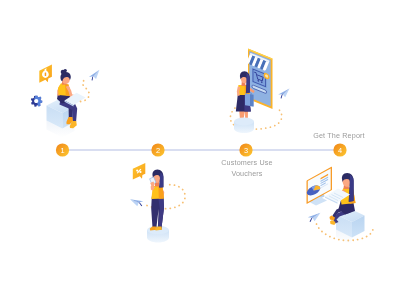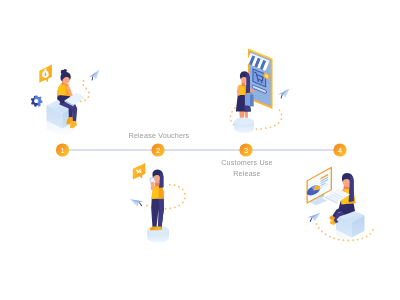--- a/index.html
+++ b/index.html
@@ -333,16 +333,16 @@
       <g>
         <circle cx="246" cy="150" r="6.6" fill="url(#gradStep)"></circle>
         <text x="246" y="152.6" text-anchor="middle" font-size="7.4" fill="#ffffff" font-family="&quot;Liberation Sans&quot;,sans-serif">3</text>
       </g>
       <g>
         <circle cx="340" cy="150" r="6.6" fill="url(#gradStep)"></circle>
         <text x="340" y="152.6" text-anchor="middle" font-size="7.4" fill="#ffffff" font-family="&quot;Liberation Sans&quot;,sans-serif">4</text>
       </g>
     </svg>
 
-  <div class="steptxt" style="left:118px;top:131px;width:82px;">Release Vouchers</div>
   <div class="steptxt" style="left:206px;top:158px;width:82px;">Customers Use
-Release</div>
+Vouchers</div>
+  <div class="steptxt" style="left:298px;top:131px;width:82px;">Get The Report</div>
 </div>
 
 </body></html>

